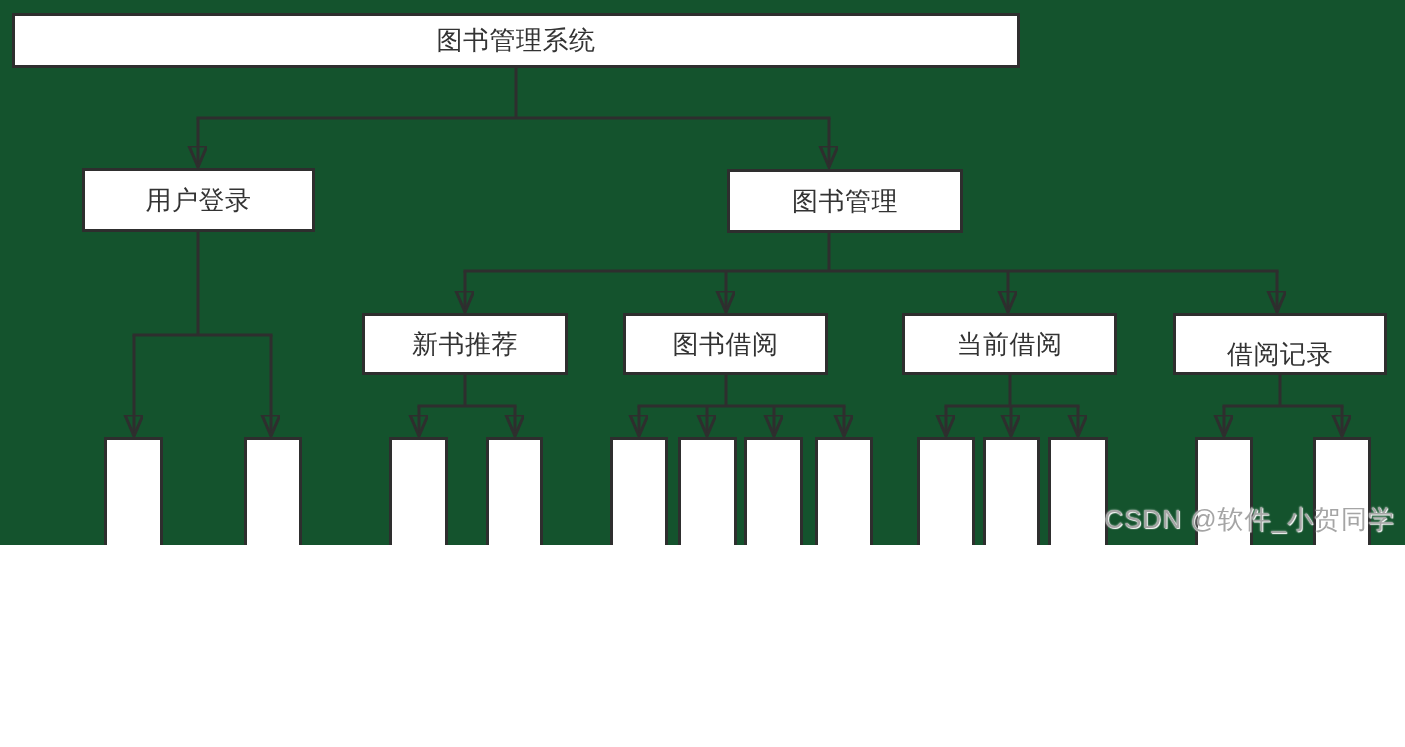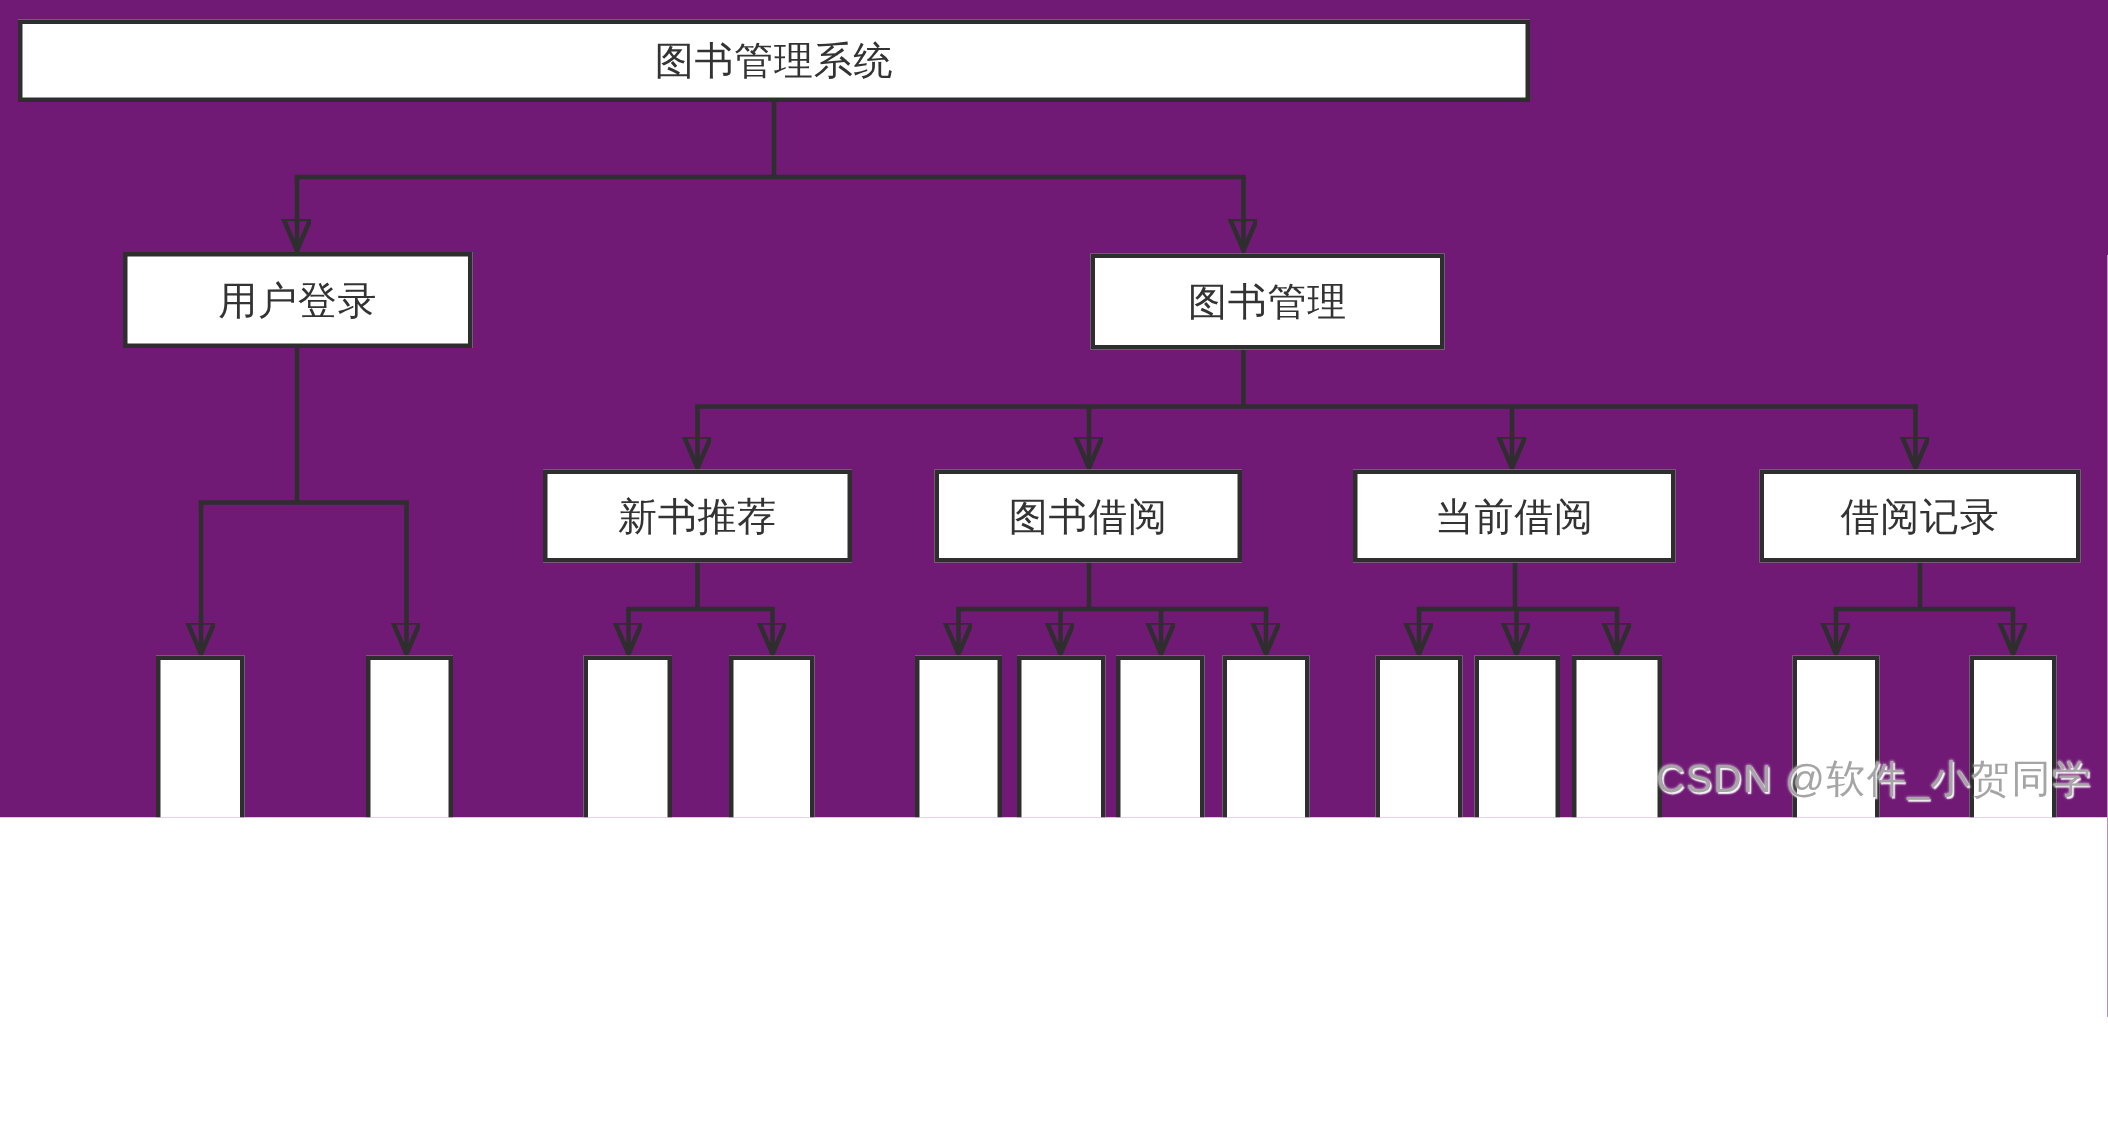--- a/index.html
+++ b/index.html
@@ -5,21 +5,21 @@
   html, body {
     margin: 0;
     padding: 0;
     background: #ffffff;
     font-family: "Liberation Sans", "DejaVu Sans", sans-serif;
   }
   .canvas {
     position: relative;
     width: 1405px;
     height: 545px;
-    background: #701a75;
+    background: #14532d;
     overflow: hidden;
   }
   svg.connectors {
     position: absolute;
     left: 0;
     top: 0;
     width: 1405px;
     height: 747px;
   }
   svg.connectors path {
@@ -141,21 +141,21 @@
 
   <div class="node h" style="left:362px; top:313px; width:206px; height:62px;text-align:right;">
     <span>新书推荐</span>
   </div>
   <div class="node h" style="left:623px; top:313px; width:205px; height:62px;">
     <span>图书借阅</span>
   </div>
   <div class="node h" style="left:902px; top:313px; width:215px; height:62px;justify-content:center;">
     <span>当前借阅</span>
   </div>
-  <div class="node h" style="left:1173px; top:313px; width:214px; height:62px;">
+  <div class="node h" style="left:1173px; top:313px; width:214px; height:62px;align-items:flex-end;">
     <span>借阅记录</span>
   </div>
 
   <div class="node v" style="left:104px; top:437px; width:59px; height:298px;">
     <span>用户登录</span>
   </div>
   <div class="node v" style="left:244px; top:437px; width:58px; height:298px;">
     <span>注销登录</span>
   </div>
 

